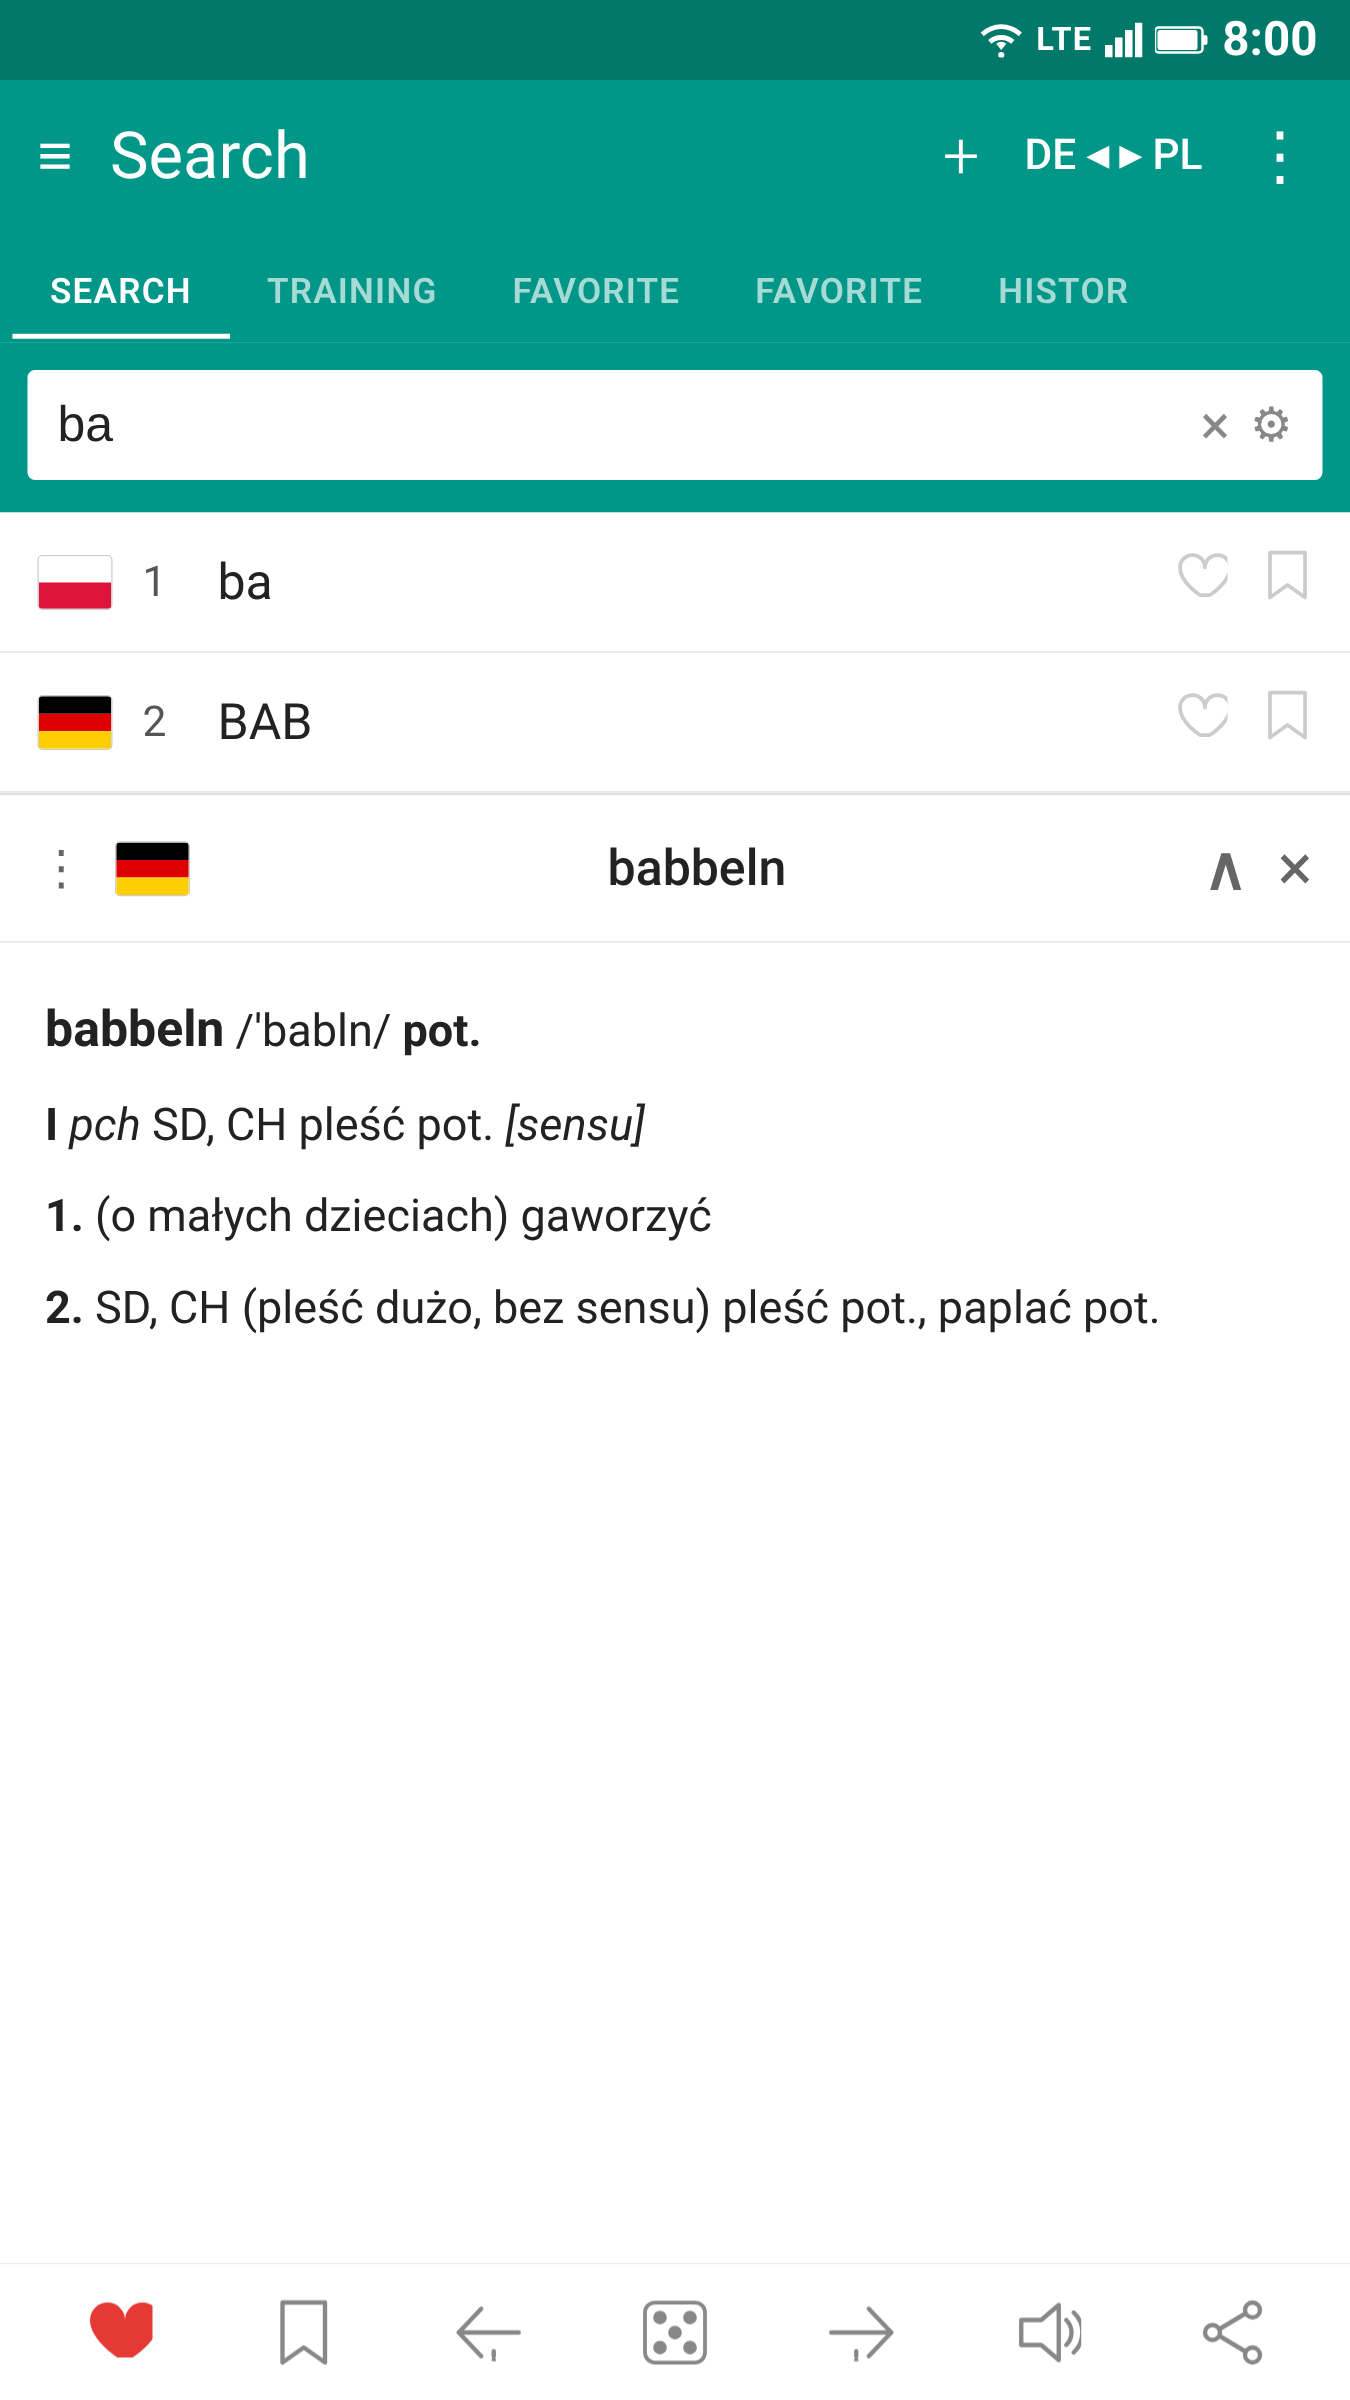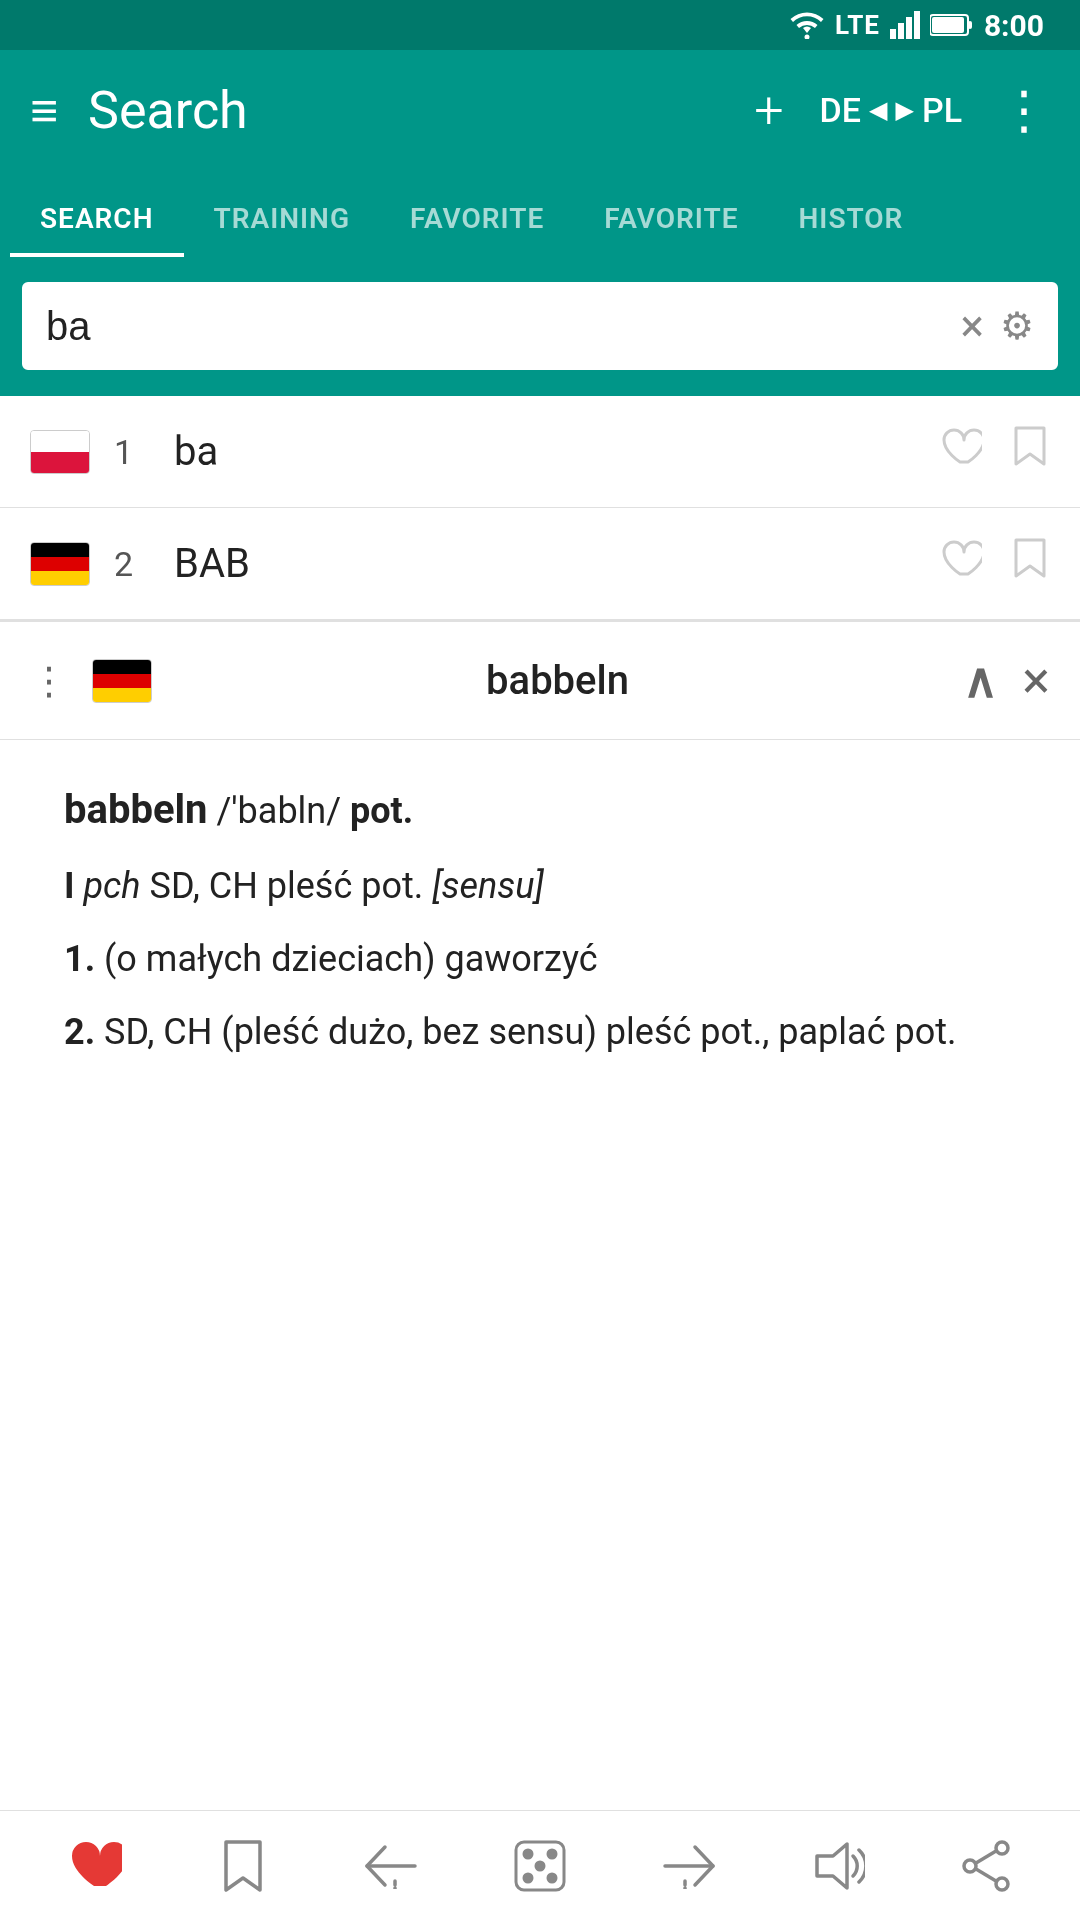--- a/index.html
+++ b/index.html
@@ -8,31 +8,31 @@
       width: 1080px;
       min-height: 1920px;
       font-family: 'Roboto', Arial, sans-serif;
       background: #fff;
       overflow-x: hidden;
     }
 
     
     .status-bar {
       background: #00796B;
-      height: 50px;
+      height: 64px;
       display: flex;
       align-items: center;
       justify-content: flex-end;
-      padding: 0 36px;
+      padding: 0 26px;
       color: white;
       font-size: 28px;
       font-weight: bold;
       gap: 16px;
     }
-    .status-bar .time { font-size: 30px; font-weight: bold; }
+    .status-bar .time { font-size: 38px; font-weight: bold; }
     .status-icons { display: flex; align-items: center; gap: 10px; }
 
     
     .app-bar {
       background: #009688;
       height: 120px;
       display: flex;
       align-items: center;
       padding: 0 30px;
       color: white;
@@ -158,21 +158,20 @@
     .dots-icon { font-size: 38px; color: #666; cursor: pointer; }
     .def-word { flex: 1; font-size: 40px; font-weight: 500; color: #222; text-align: center; }
     .chevron-up { font-size: 42px; color: #666; cursor: pointer; }
     .close-icon { font-size: 42px; color: #666; cursor: pointer; }
 
     .definition-body {
       padding: 36px 36px 48px;
       font-size: 36px;
       line-height: 1.7;
       color: #222;
-      margin-left: 28px;
     }
     .definition-body .headword { font-weight: bold; font-size: 40px; }
     .definition-body .italic { font-style: italic; }
     .definition-body .bold { font-weight: bold; }
 
     
     .bottom-nav {
       position: fixed;
       bottom: 0;
       left: 0;

